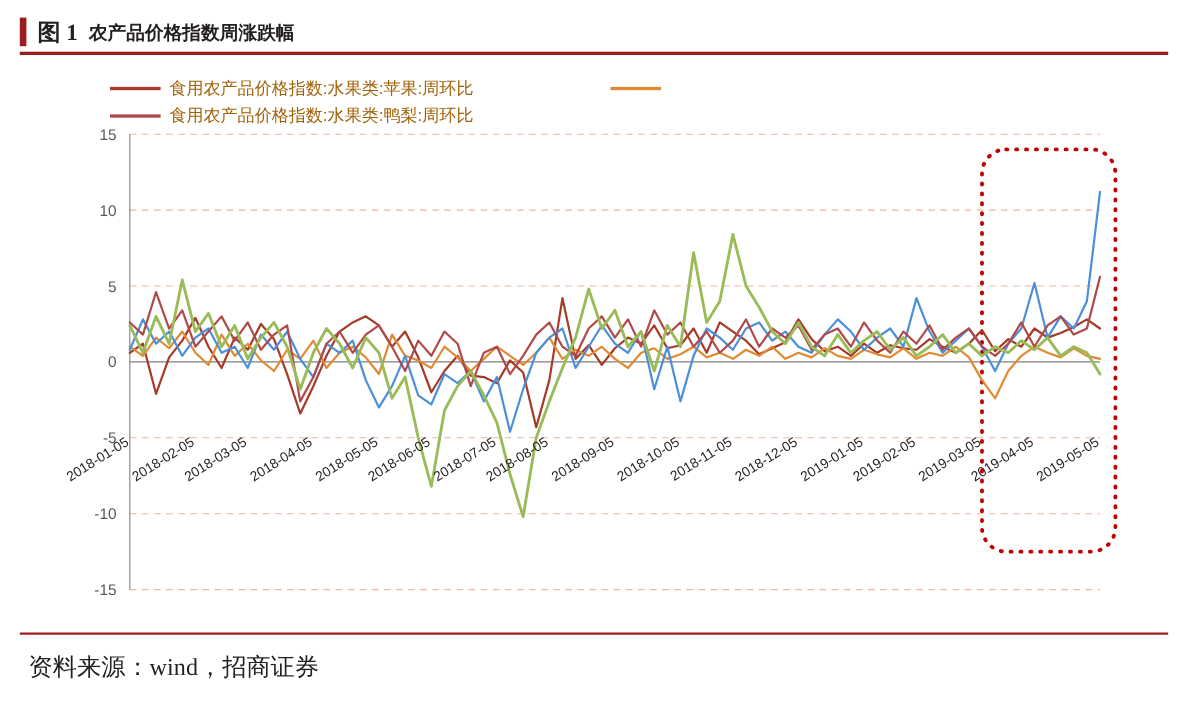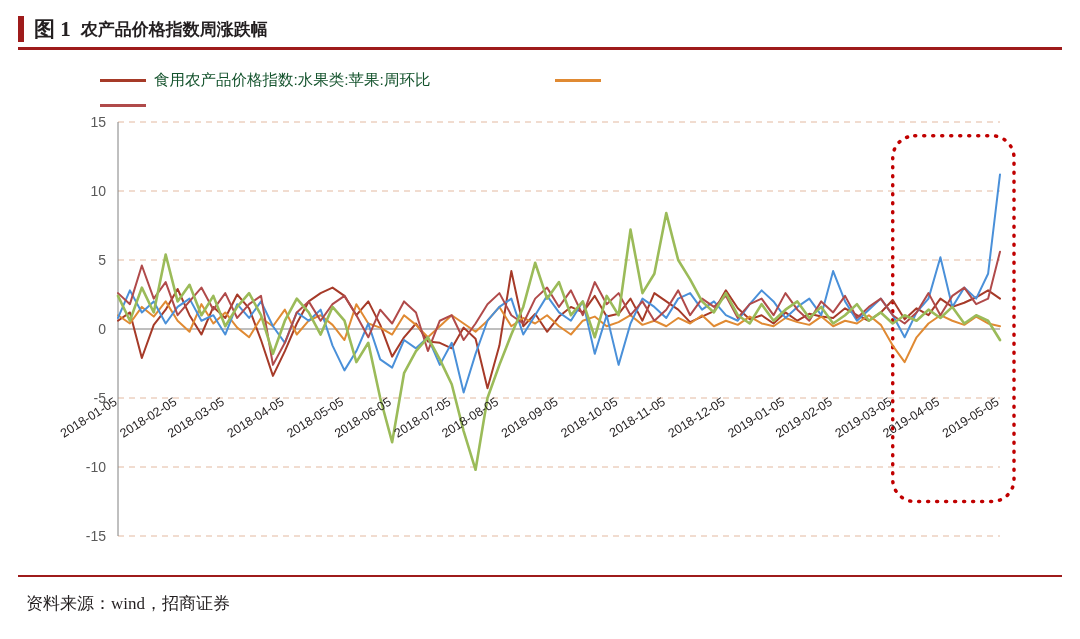--- a/index.html
+++ b/index.html
@@ -68,21 +68,21 @@
     width: 1044px;
     height: 2px;
     background: #9e1b1b;
   }
   
   .source {
     position: absolute;
     left: 26px;
     top: 592px;
     font-family: "Liberation Serif", serif;
-    font-size: 17px;
+    font-size: 22px;
     color: #231f20;
     white-space: nowrap;
   }
   
   .legend {
     position: absolute;
     left: 100px;
     top: 68px;
     width: 910px;
     height: 50px;
@@ -98,21 +98,21 @@
   }
   .legend-swatch {
     width: 46px;
     height: 3px;
     margin-right: 8px;
     flex: none;
   }
   .legend-label {
     font-size: 15.5px;
     font-family: "Liberation Sans", sans-serif;
-    color: #14532d;
+    color: #a16207;
   }
   
   .plot-wrap {
     position: absolute;
     left: 0;
     top: 112px;
     width: 1080px;
     height: 460px;
   }
   .plot-svg {
@@ -144,20 +144,21 @@
   <div class="legend">
     <div class="legend-item">
       <span class="legend-swatch" style="background:#a63a28"></span>
       <span class="legend-label">食用农产品价格指数:水果类:苹果:周环比</span>
     </div>
     <div class="legend-item">
       <span class="legend-swatch" style="background:#e08a33"></span>
     </div>
     <div class="legend-item">
       <span class="legend-swatch" style="background:#b04a4a"></span>
+      <span class="legend-label">食用农产品价格指数:水果类:鸭梨:周环比</span>
     </div>
   </div>
 
   <div class="plot-wrap">
     <svg class="plot-svg" id="chart-svg" width="1080" height="460" viewBox="0 0 1080 460">
         <line x1="118" x2="1000" y1="424" y2="424" stroke="#e3b9a0" stroke-width="1" stroke-dasharray="6,5"></line>
         <text x="106" y="429" text-anchor="end" class="ytick">-15</text>
         <line x1="118" x2="1000" y1="355" y2="355" stroke="#e3b9a0" stroke-width="1" stroke-dasharray="6,5"></line>
         <text x="106" y="360" text-anchor="end" class="ytick">-10</text>
         <line x1="118" x2="1000" y1="286" y2="286" stroke="#e3b9a0" stroke-width="1" stroke-dasharray="6,5"></line>

